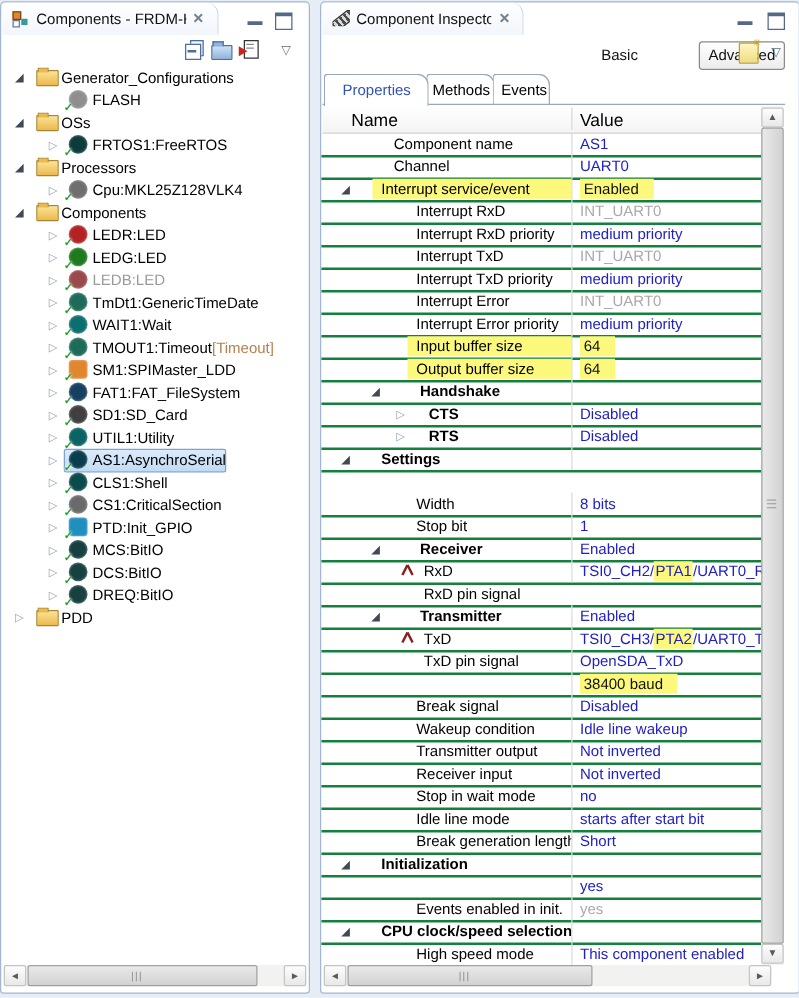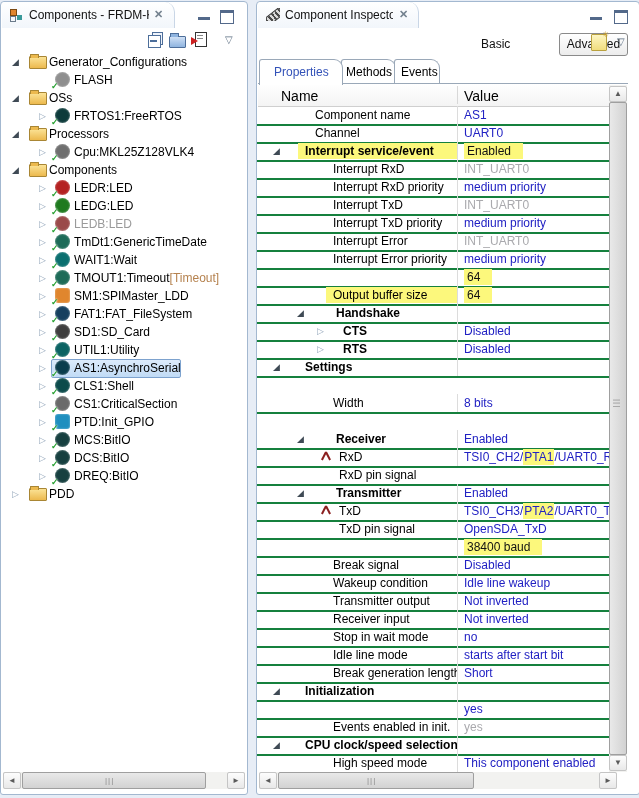--- a/index.html
+++ b/index.html
@@ -310,21 +310,21 @@
             <span class="ntext" style="left: 57px;">Channel</span>
           </div>
           <div class="vcell">
             <span class="vtext" style="color: rgb(33, 33, 195);">UART0</span>
           </div>
         </div>
         <div class="prow" style="top: 36px; left: 0px; width: 352px;">
           <div class="ncell">
             <span class="hlband" style="left: 40px; right: 0px;"></span>
             <span class="exp open" style="left: 15px;">◢</span>
-            <span class="ntext" style="left: 47px; font-weight: bold;">Interrupt service/event</span>
+            <span class="ntext" style="left: 47px; font-weight: normal;">Interrupt service/event</span>
           </div>
           <div class="vcell">
             <span class="vtext" style="color: rgb(17, 17, 17);"><span class="vhl">Enabled</span></span>
           </div>
         </div>
         <div class="prow" style="top: 54px; left: 0px; width: 352px;">
           <div class="ncell">
             <span class="ntext" style="left: 75px;">Interrupt RxD</span>
           </div>
           <div class="vcell">
@@ -365,20 +365,24 @@
         </div>
         <div class="prow" style="top: 144px; left: 0px; width: 352px;">
           <div class="ncell">
             <span class="ntext" style="left: 75px;">Interrupt Error priority</span>
           </div>
           <div class="vcell">
             <span class="vtext" style="color: rgb(33, 33, 195);">medium priority</span>
           </div>
         </div>
         <div class="prow" style="top: 162px; left: 0px; width: 352px;">
+          <div class="ncell">
+            <span class="hlband" style="left: 68px; right: 0px;"></span>
+            <span class="ntext" style="left: 75px;">Input buffer size</span>
+          </div>
           <div class="vcell">
             <span class="vtext" style="color: rgb(17, 17, 17);"><span class="vhl">64</span></span>
           </div>
         </div>
         <div class="prow" style="top: 180px; left: 0px; width: 352px;">
           <div class="ncell">
             <span class="hlband" style="left: 68px; right: 0px;"></span>
             <span class="ntext" style="left: 75px;">Output buffer size</span>
           </div>
           <div class="vcell">
@@ -420,20 +424,28 @@
           <div class="vcell">
             <span class="vtext"></span>
           </div>
         </div>
         <div class="prow" style="top: 288px; left: 0px; width: 352px;">
           <div class="ncell">
             <span class="ntext" style="left: 75px;">Width</span>
           </div>
           <div class="vcell">
             <span class="vtext" style="color: rgb(33, 33, 195);">8 bits</span>
+          </div>
+        </div>
+        <div class="prow" style="top: 306px; left: 0px; width: 352px;">
+          <div class="ncell">
+            <span class="ntext" style="left: 75px;">Stop bit</span>
+          </div>
+          <div class="vcell">
+            <span class="vtext" style="color: rgb(33, 33, 195);">1</span>
           </div>
         </div>
         <div class="prow" style="top: 324px; left: 0px; width: 352px;">
           <div class="ncell">
             <span class="exp open" style="left: 39px;">◢</span>
             <span class="ntext" style="left: 78px; font-weight: bold;">Receiver</span>
           </div>
           <div class="vcell">
             <span class="vtext" style="color: rgb(33, 33, 195);">Enabled</span>
           </div>

